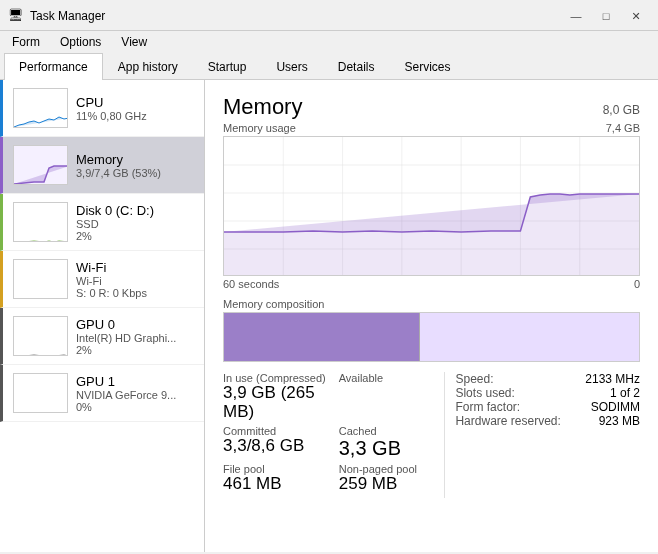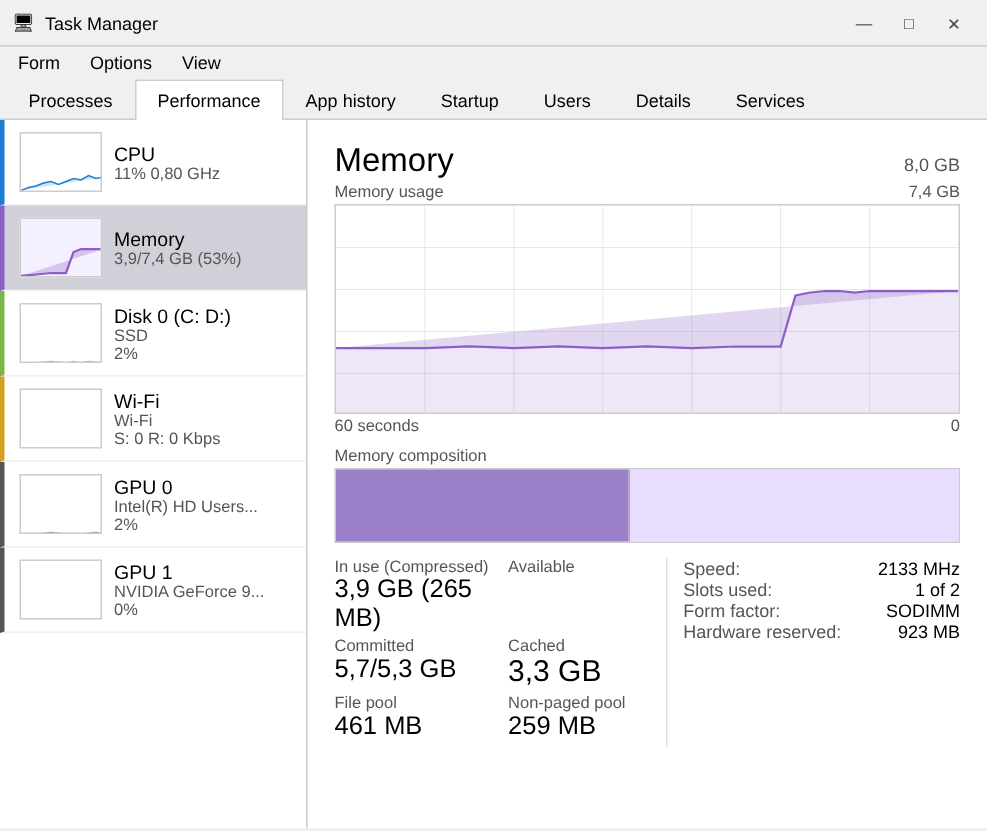--- a/index.html
+++ b/index.html
@@ -218,21 +218,20 @@
   </div>
 </div>
 
 <div class="menu-bar">
   <span class="menu-item">Form</span>
   <span class="menu-item">Options</span>
   <span class="menu-item">View</span>
 </div>
 
 <div class="tabs">
-  <div class="tab">Processes</div>
   <div class="tab active">Performance</div>
   <div class="tab">App history</div>
   <div class="tab">Startup</div>
   <div class="tab">Users</div>
   <div class="tab">Details</div>
   <div class="tab">Services</div>
 </div>
 
 <div class="main-content">
 
@@ -290,21 +289,21 @@
     </div>
 
     <div class="sidebar-item sidebar-border-left-gpu0">
       <div class="sidebar-thumb">
         <svg width="55" height="40">
           <polyline points="0,39 10,39 20,38 30,39 40,39 50,38 55,39" fill="rgba(100,100,100,0.2)" stroke="#777" stroke-width="1"></polyline>
         </svg>
       </div>
       <div class="sidebar-info">
         <div class="sidebar-name">GPU 0</div>
-        <div class="sidebar-sub">Intel(R) HD Users...</div>
+        <div class="sidebar-sub">Intel(R) HD Graphi...</div>
         <div class="sidebar-sub">2%</div>
       </div>
     </div>
 
     <div class="sidebar-item sidebar-border-left-gpu1">
       <div class="sidebar-thumb">
         <svg width="55" height="40">
           <polyline points="0,39 10,39 20,39 30,39 40,39 50,39 55,39" fill="rgba(100,100,100,0.2)" stroke="#777" stroke-width="1"></polyline>
         </svg>
       </div>
@@ -369,21 +368,21 @@
         <div style="display:grid; grid-template-columns: 1fr 1fr; gap: 0 10px;">
           <div class="stat-block">
             <div class="stat-label">In use (Compressed)</div>
             <div class="stat-value" style="font-size:17px;">3,9 GB (265 MB)</div>
           </div>
           <div class="stat-block">
             <div class="stat-label">Available</div>
           </div>
           <div class="stat-block">
             <div class="stat-label">Committed</div>
-            <div class="stat-value" style="font-size:17px;">5,7/5,3 GB</div>
+            <div class="stat-value" style="font-size:17px;">3,3/8,6 GB</div>
           </div>
           <div class="stat-block">
             <div class="stat-label">Cached</div>
             <div class="stat-value">3,3 GB</div>
           </div>
           <div class="stat-block">
             <div class="stat-label">File pool</div>
             <div class="stat-value" style="font-size:17px;">461 MB</div>
           </div>
           <div class="stat-block">

